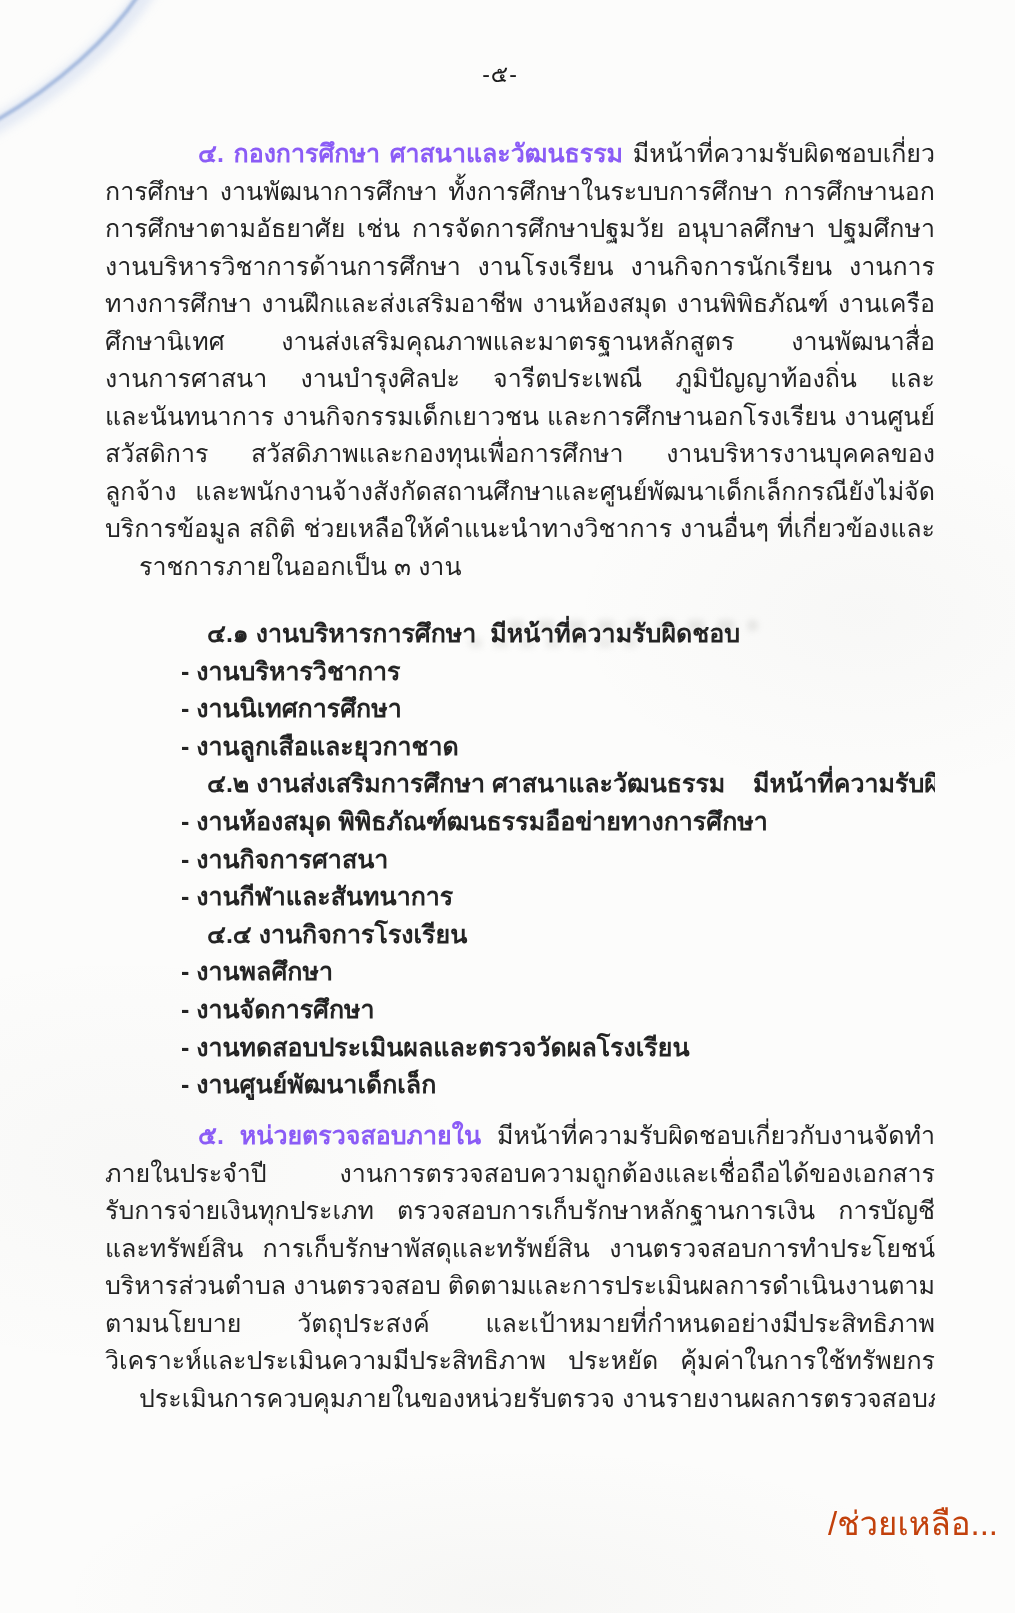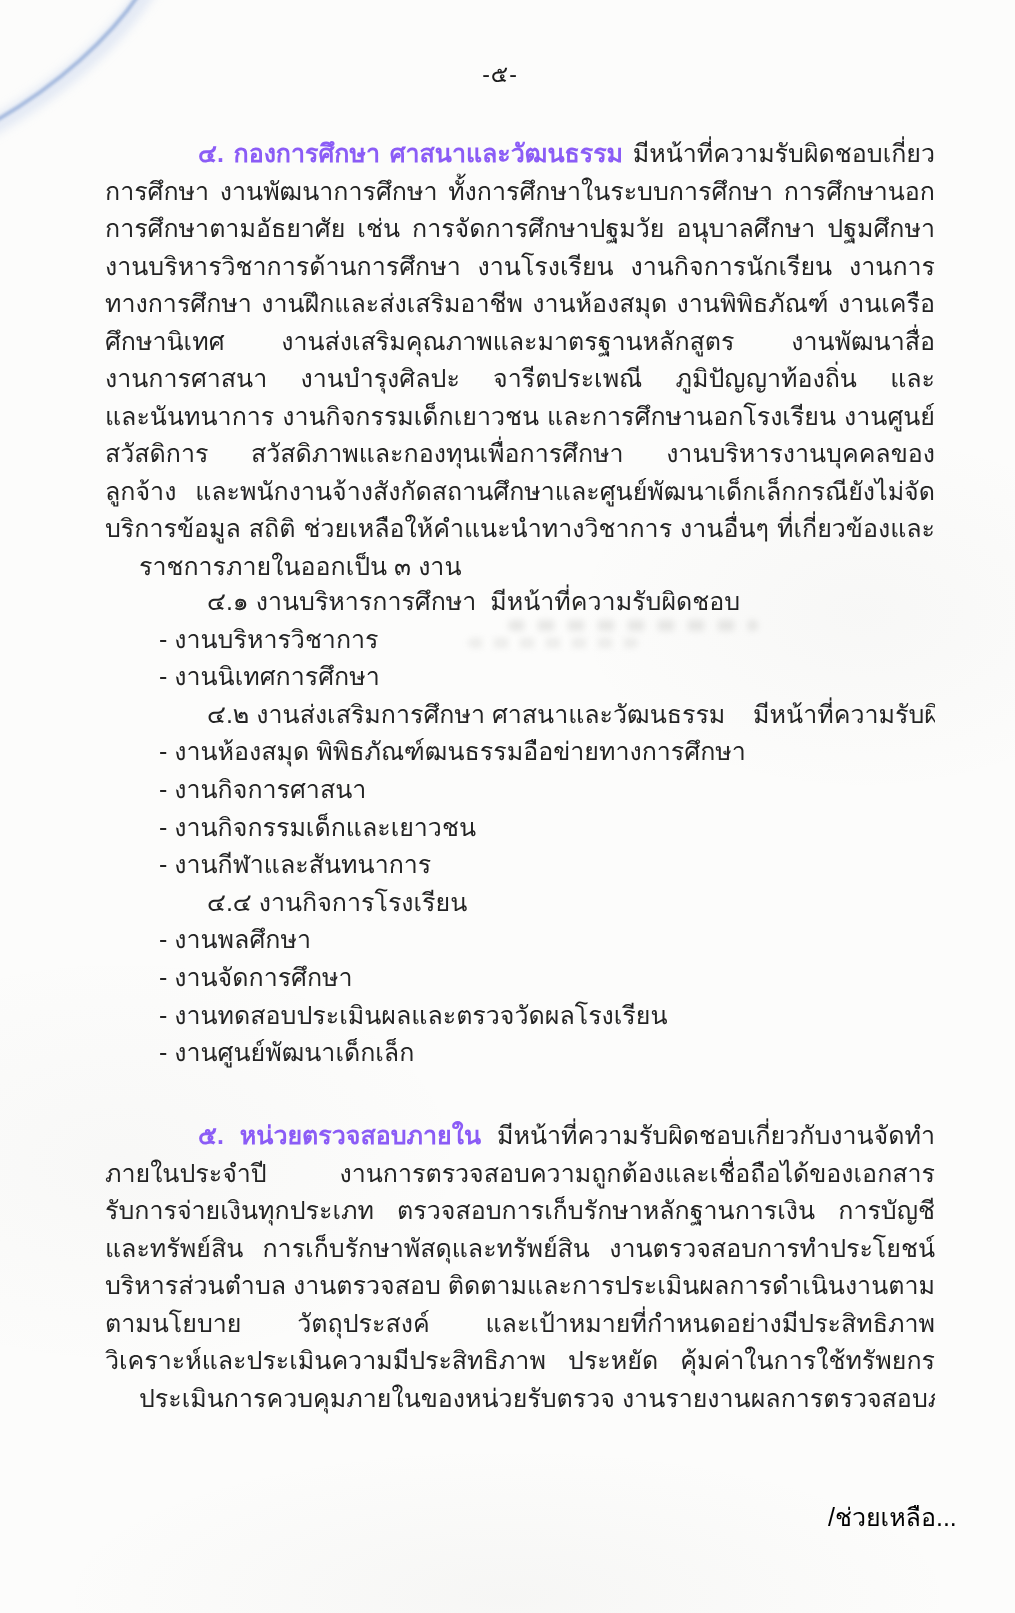--- a/index.html
+++ b/index.html
@@ -18,27 +18,27 @@
     position:absolute;top:56px;left:0;width:1000px;text-align:center;
     font-size:23px;color:#1d1d1d;letter-spacing:1px;
   }
   .content{position:absolute;left:105px;width:830px;font-size:25px;color:#242424;}
   .row{height:37.5px;overflow:hidden;}
   .just{text-align:justify;text-align-last:justify;}
   .plain{text-align:left;text-align-last:left;white-space:pre;margin-left:34px;}
   .firstline{padding-left:93px;}
   .b{font-weight:700;color:#8b5cf6;}
   .sub-heading{margin-left:102px;}
-  .list-item{margin-left:54px;}
+  .list-item{margin-left:76px;}
   #para4{top:133px;}
-  #subsections{top:581px;}
+  #subsections{top:613px;font-weight:bold;}
   #subsections .row{height:37.6px;}
   #para5{top:1115px;}
   .continuation{
-    position:absolute;left:828px;top:1497px;font-size:25px;color:#000000;white-space:pre;
+    position:absolute;left:828px;top:1497px;font-size:33px;color:#c2410c;white-space:pre;
   }
   .corner-artifact{position:absolute;top:0;left:0;pointer-events:none;}
   .ghost-smudge{
     position:absolute;left:468px;top:612px;width:305px;height:42px;
     filter:blur(3px);opacity:.55;pointer-events:none;
   }
   .ghost-smudge .g1{
     position:absolute;left:40px;top:8px;width:250px;height:11px;border-radius:5px;
     background:repeating-linear-gradient(90deg, rgba(150,150,145,0.38) 0 16px, rgba(150,150,145,0) 16px 30px);
   }
@@ -87,25 +87,25 @@
     <div class="row just">สวัสดิการ สวัสดิภาพและกองทุนเพื่อการศึกษา งานบริหารงานบุคคลของพนักงานครู บุคลากรทางการศึกษา</div>
     <div class="row just">ลูกจ้าง และพนักงานจ้างสังกัดสถานศึกษาและศูนย์พัฒนาเด็กเล็กกรณียังไม่จัดตั้งกองการเจ้าหน้าที่ งาน</div>
     <div class="row just">บริการข้อมูล สถิติ ช่วยเหลือให้คำแนะนำทางวิชาการ งานอื่นๆ ที่เกี่ยวข้องและที่ได้รับมอบหมาย  แบ่งส่วน</div>
     <div class="row plain">ราชการภายในออกเป็น ๓ งาน</div>
   </div>
 
   <div class="content" id="subsections">
     <div class="row plain sub-heading">๔.๑ งานบริหารการศึกษา  มีหน้าที่ความรับผิดชอบ</div>
     <div class="row plain list-item">- งานบริหารวิชาการ</div>
     <div class="row plain list-item">- งานนิเทศการศึกษา</div>
+    <div class="row plain list-item">- งานลูกเสือและยุวกาชาด</div>
 
     <div class="row plain sub-heading">๔.๒ งานส่งเสริมการศึกษา ศาสนาและวัฒนธรรม    มีหน้าที่ความรับผิดชอบ</div>
     <div class="row plain list-item">- งานห้องสมุด พิพิธภัณฑ์ฒนธรรมอือข่ายทางการศึกษา</div>
     <div class="row plain list-item">- งานกิจการศาสนา</div>
-    <div class="row plain list-item">- งานกิจกรรมเด็กและเยาวชน</div>
     <div class="row plain list-item">- งานกีฬาและสันทนาการ</div>
 
     <div class="row plain sub-heading">๔.๔ งานกิจการโรงเรียน</div>
     <div class="row plain list-item">- งานพลศึกษา</div>
     <div class="row plain list-item">- งานจัดการศึกษา</div>
     <div class="row plain list-item">- งานทดสอบประเมินผลและตรวจวัดผลโรงเรียน</div>
     <div class="row plain list-item">- งานศูนย์พัฒนาเด็กเล็ก</div>
   </div>
 
   <div class="content" id="para5">

